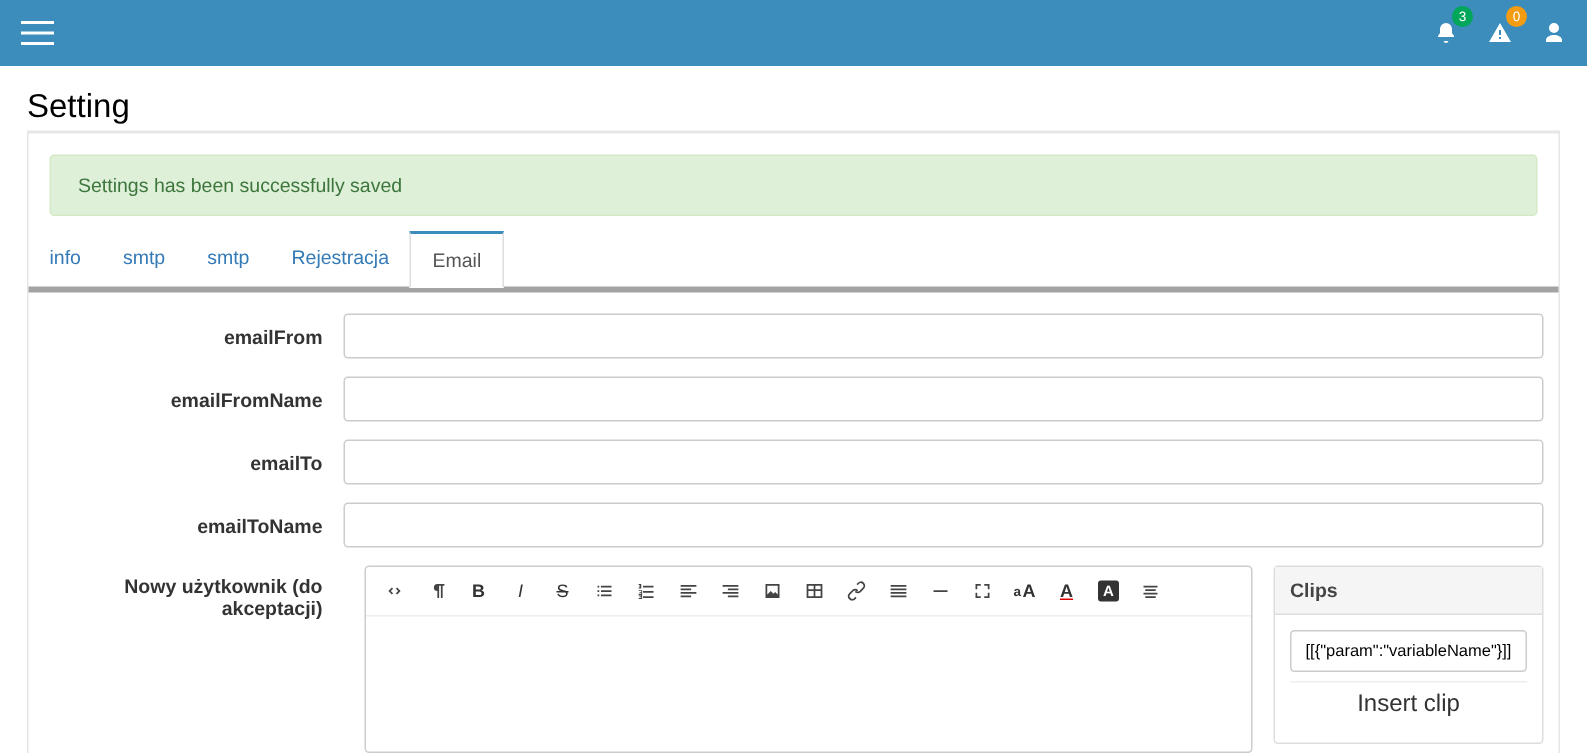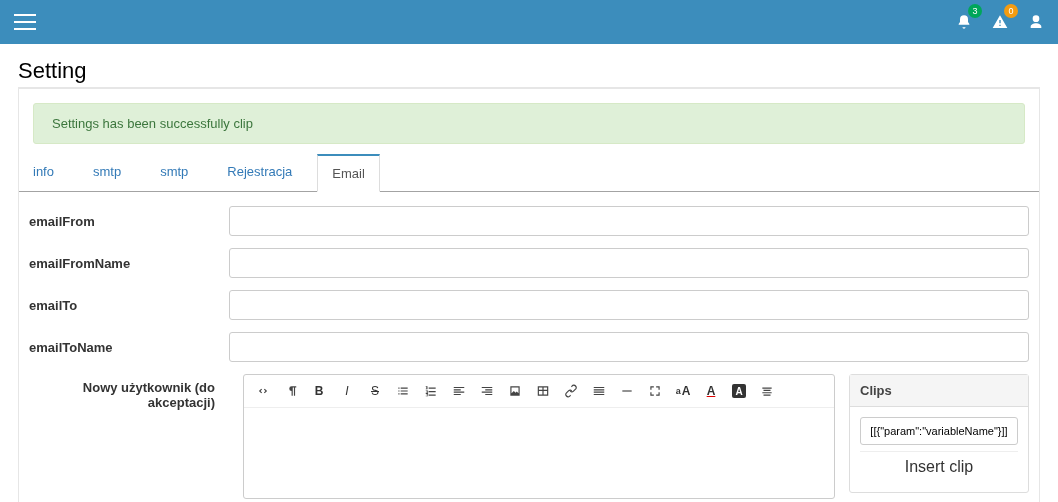--- a/index.html
+++ b/index.html
@@ -86,24 +86,23 @@
     background: #dff0d8;
     border: 1px solid #d6e9c6;
     color: #3c763d;
     padding: 12px 18px;
     margin: 14px 14px 10px 14px;
     border-radius: 3px;
     font-size: 13px;
   }
   .tabs {
     display: flex;
-    border-bottom: 1px solid #a3a3a3;
+    border-bottom: 4px solid #a3a3a3;
     margin: 6px 0 0 0;
     position: relative;
-    gap: 11px;
   }
   .tab {
     padding: 10px 14px;
     font-size: 13px;
     color: #337ab7;
     cursor: pointer;
     position: relative;
   }
   .tab.active {
     color: #555;
@@ -116,20 +115,21 @@
   .tab-content {
     padding: 14px 10px 0 10px;
   }
   .form-row {
     display: flex;
     align-items: center;
     margin-bottom: 12px;
   }
   .form-label {
     width: 200px;
+    text-align: right;
     padding-right: 14px;
     font-weight: 700;
     font-size: 13px;
     color: #333;
   }
   .form-input {
     flex: 1;
     height: 30px;
     border: 1px solid #ccc;
     border-radius: 3px;
@@ -246,21 +246,21 @@
           <path d="M12 12a5 5 0 1 0-5-5 5 5 0 0 0 5 5zm0 2c-4 0-8 2-8 5v2h16v-2c0-3-4-5-8-5z"></path>
         </svg>
     </div>
   </div>
 </div>
 
 <div class="content">
   <h1 class="page-title">Setting</h1>
 
   <div class="panel">
-    <div class="alert-success">Settings has been successfully clip</div>
+    <div class="alert-success">Settings has been successfully saved</div>
 
     <div class="tabs">
       <div class="tab">info</div>
       <div class="tab">smtp</div>
       <div class="tab">smtp</div>
       <div class="tab">Rejestracja</div>
       <div class="tab active">Email</div>
     </div>
 
     <div class="tab-content">

